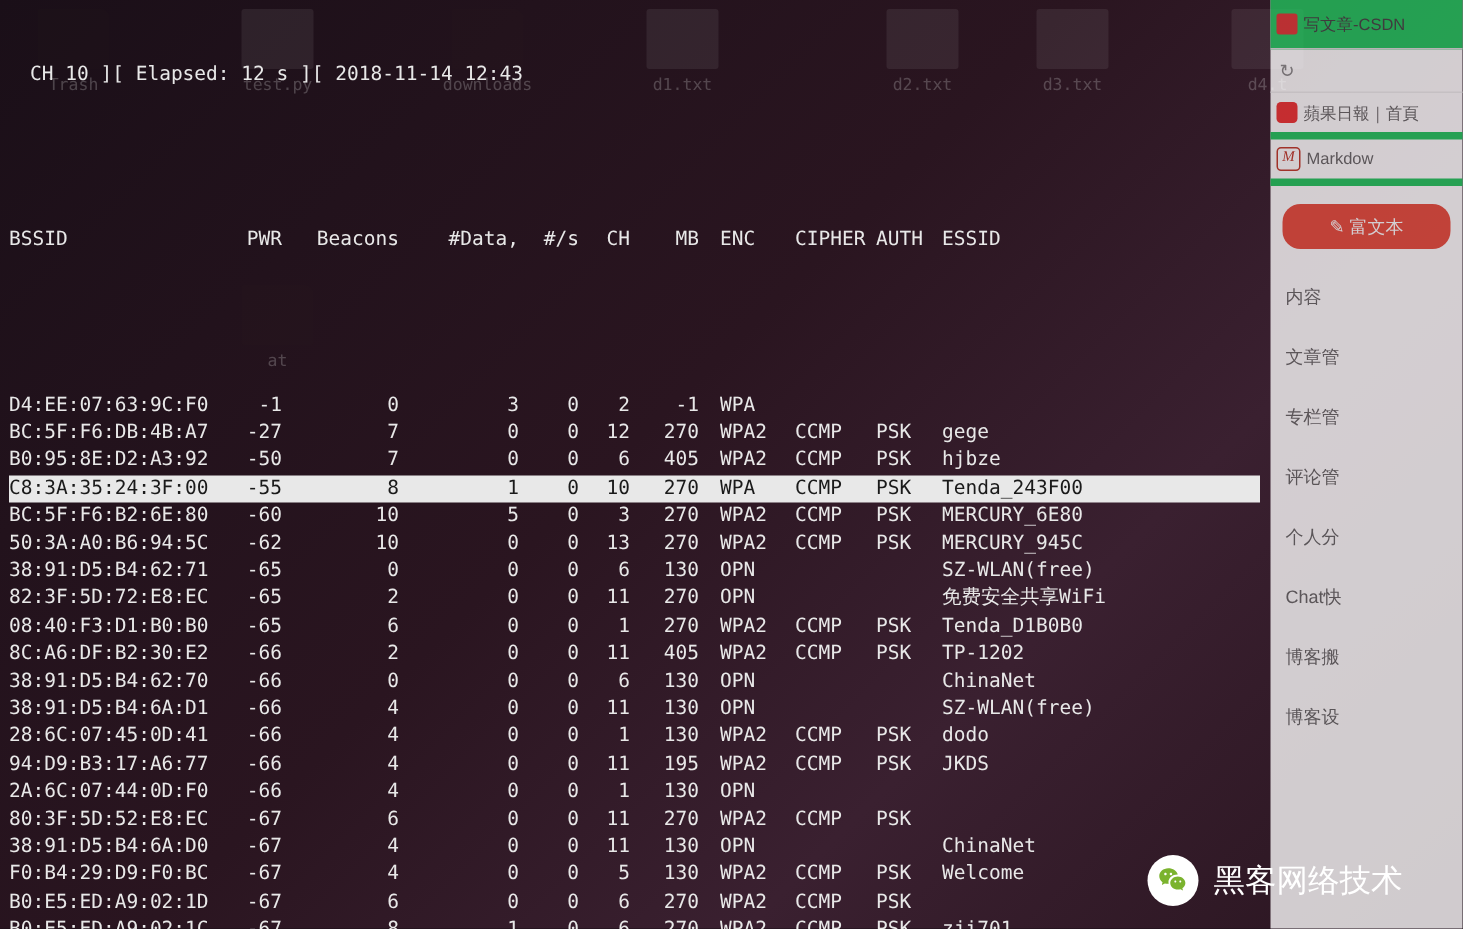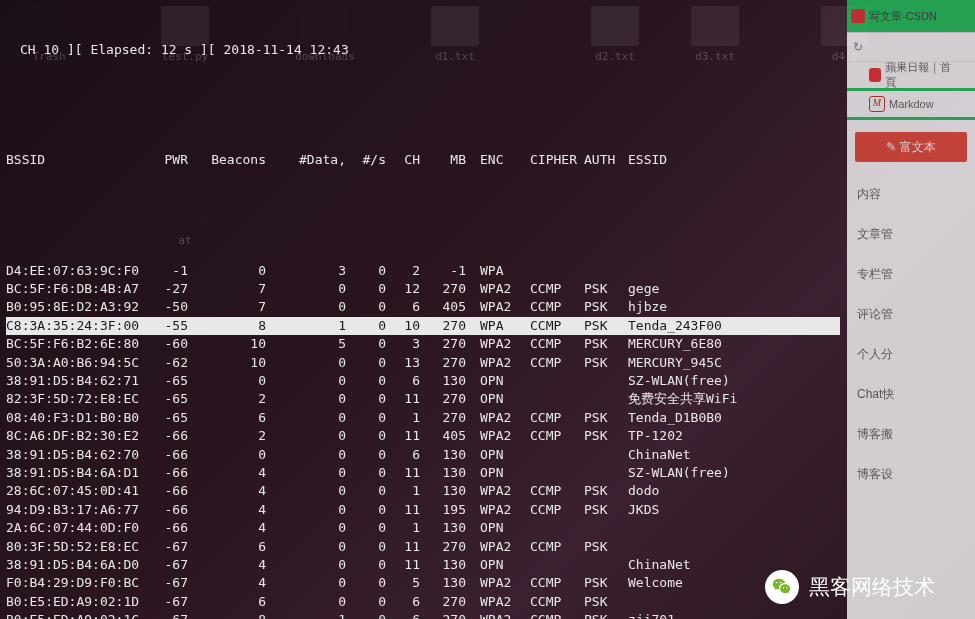--- a/index.html
+++ b/index.html
@@ -9,24 +9,24 @@
   .desktop-icon .icn.folder{background:#2f2520;border-radius:2px 6px 2px 2px;}
   .desktop-icon .icn.file{background:#d6d6d6;border-radius:2px;}
   .terminal{position:absolute;left:0;top:0;width:846px;height:619px;padding:4px 6px;box-sizing:border-box;white-space:pre;line-height:18.4px;}
   .hdr{color:#e8e8e8;margin-left:14px;}
   .row{height:18.4px;}
   .row.hl{background:#e8e8e8;color:#1a1a1a;}
   .sidebar{position:absolute;right:0;top:0;width:128px;height:619px;background:#fff;color:#555;font-family:-apple-system,Segoe UI,sans-serif;font-size:12px;opacity:.78}
   .sidebar .tabbar{height:32px;background:#22c55e;border-bottom:1px solid #ddd;display:flex;align-items:center;padding:0 4px;font-size:11px;color:#444}
   .sidebar .tabbar .fav{width:14px;height:14px;background:#d33;border-radius:2px;margin-right:4px;display:inline-block}
   .sidebar .urlbar{height:28px;border-bottom:1px solid #eee;display:flex;align-items:center;padding:0 6px;color:#888}
-  .sidebar .bm{height:26px;display:flex;align-items:center;padding:0 22px;font-size:11px;color:#666;border-bottom:3px solid #22c55e}
+  .sidebar .bm{height:26px;display:flex;align-items:center;padding:0 4px;font-size:11px;color:#666;border-bottom:5px solid #22c55e}
   .sidebar .bm .ic{width:14px;height:14px;background:#e33;border-radius:3px;margin-right:4px;display:inline-block}
   .sidebar .bm .ic.m{background:none;border:1px solid #c0392b;color:#c0392b;font-style:italic;font-family:serif;text-align:center;font-size:10px;line-height:12px}
-  .sidebar .redbtn{margin:12px 8px;background:#e74c3c;color:#fff;height:30px;display:flex;align-items:center;justify-content:center;font-size:12px;border-radius:2px}
+  .sidebar .redbtn{margin:12px 8px;background:#e74c3c;color:#fff;height:30px;display:flex;align-items:center;justify-content:center;font-size:12px;border-radius:12px}
   .sidebar .navitem{height:40px;display:flex;align-items:center;padding:0 10px;color:#666;font-size:12px}
   .wechat{position:absolute;right:40px;bottom:15px;display:flex;align-items:center;gap:10px;color:#fff;font-family:sans-serif;font-size:21px;z-index:5}
   .wechat .logo{width:34px;height:34px;border-radius:50%;background:#fff;display:flex;align-items:center;justify-content:center}
   .wechat .logo svg{width:22px;height:22px}
   .c-bssid{display:inline-block;width:140px}
   .c-pwr{display:inline-block;width:42px;text-align:right}
   .c-beacons{display:inline-block;width:78px;text-align:right}
   .c-data{display:inline-block;width:80px;text-align:right}
   .c-ps{display:inline-block;width:40px;text-align:right}
   .c-ch{display:inline-block;width:34px;text-align:right}

